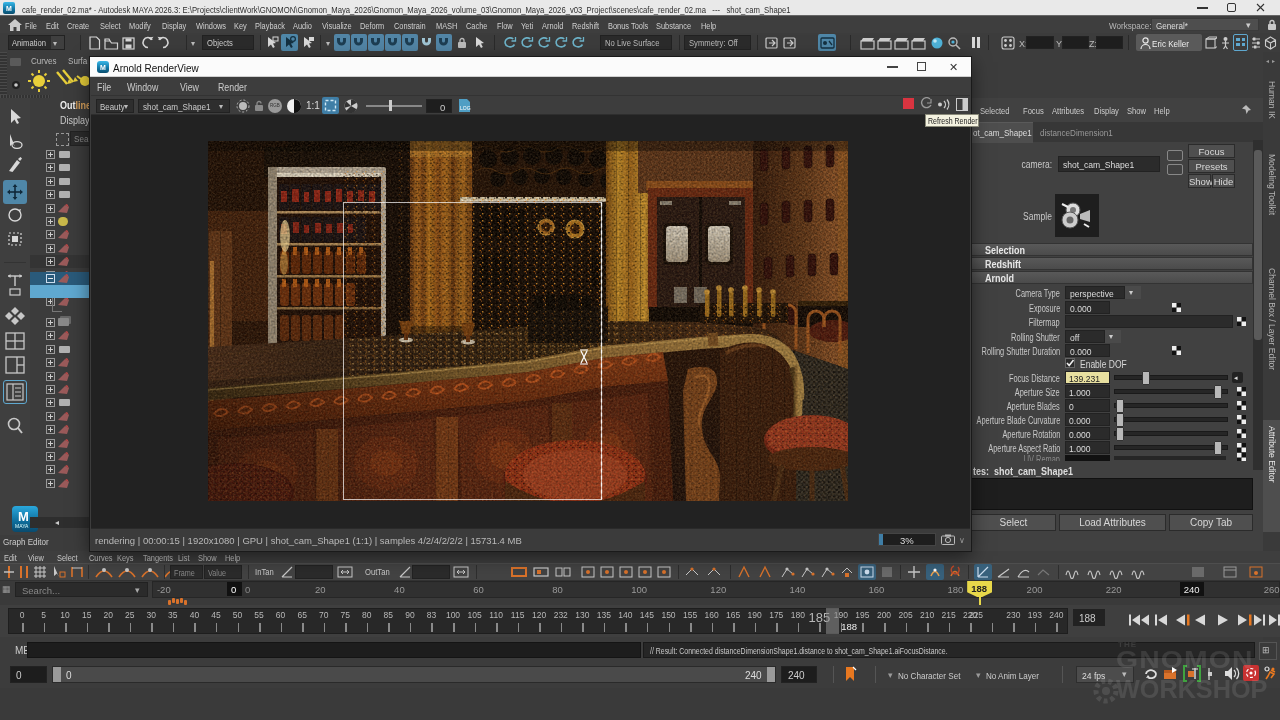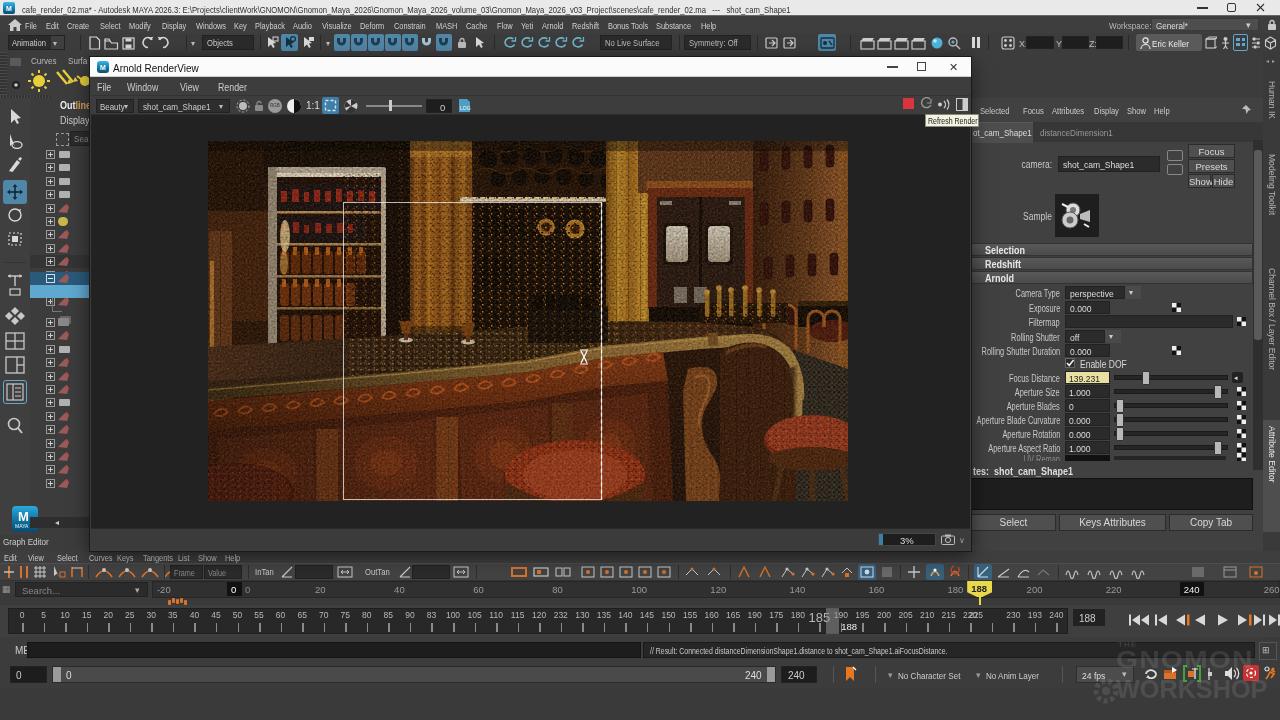--- a/index.html
+++ b/index.html
@@ -667,21 +667,21 @@
 <div class="a" style="left:1114px;top:456px;width:112px;height:4px;background:#262626;"></div>
 <svg class="a" style="left:1237px;top:453px" width="9" height="9" viewBox="0 0 9 9">
       <rect width="9" height="9" fill="#111"></rect>
       <rect x="0" y="0" width="4.5" height="4.5" fill="#eee"></rect>
       <rect x="4.5" y="4.5" width="4.5" height="4.5" fill="#eee"></rect>
     </svg>
 <div class="a" style="left:971px;top:461px;width:292px;height:5px;background:#414141;"></div>
 <div class="t" style="left:973px;top:467px;font-size:10px;color:#ddd;font-weight:bold;transform:scaleX(0.9);">tes:&nbsp; shot_cam_Shape1</div>
 <div class="a" style="left:971px;top:478px;width:282px;height:32px;background:#1e1e1e;border:1px solid #111;box-sizing:border-box;"></div>
 <div class="btn" style="left:971px;top:514px;width:85px;height:17px;line-height:16px;">Select</div>
-<div class="btn" style="left:1059px;top:514px;width:107px;height:17px;line-height:16px;">Keys Attributes</div>
+<div class="btn" style="left:1059px;top:514px;width:107px;height:17px;line-height:16px;">Load Attributes</div>
 <div class="btn" style="left:1169px;top:514px;width:84px;height:17px;line-height:16px;">Copy Tab</div>
 <div class="a" style="left:1263px;top:52px;width:17px;height:668px;background:#3a3a3a;"></div>
 
 <div class="t" style="left:1266px;top:58px;font-size:6px;color:#999;">◂</div>
 <div class="t" style="left:1272px;top:58px;font-size:6px;color:#999;">▸</div>
 <div class="t" style="left:1267px;top:81px;font-size:9.5px;color:#b5b5b5;writing-mode:vertical-rl;transform:scaleY(0.9);transform-origin:0 0;">Human IK</div>
 <div class="t" style="left:1267px;top:154px;font-size:9.5px;color:#b5b5b5;writing-mode:vertical-rl;transform:scaleY(0.9);transform-origin:0 0;">Modeling Toolkit</div>
 <div class="t" style="left:1267px;top:268px;font-size:9.5px;color:#b5b5b5;writing-mode:vertical-rl;transform:scaleY(0.9);transform-origin:0 0;">Channel Box / Layer Editor</div>
 <div class="a" style="left:1263px;top:420px;width:17px;height:112px;background:#4e4e4e;"></div>
 <div class="t" style="left:1267px;top:426px;font-size:9.5px;color:#e8e8e8;writing-mode:vertical-rl;transform:scaleY(0.9);transform-origin:0 0;">Attribute Editor</div>
@@ -1180,20 +1180,21 @@
 <svg class="a" style="left:937px;top:99px" width="14" height="11" viewBox="0 0 14 11">
       <circle cx="3" cy="5.5" r="2" fill="#ccc"></circle>
       <path d="M7 2 a5 5 0 0 1 0 7 M10 0.5 a8 8 0 0 1 0 10" fill="none" stroke="#ccc" stroke-width="1.3"></path>
     </svg>
 <svg class="a" style="left:956px;top:98px" width="12" height="13" viewBox="0 0 12 13">
       <rect x="0.5" y="0.5" width="11" height="12" fill="none" stroke="#ccc"></rect>
       <rect x="6.5" y="1" width="4.5" height="11" fill="#ccc"></rect>
     </svg>
 <div class="a" style="left:91px;top:115px;width:879px;height:413px;background:#222;"></div>
 <div class="a" style="left:91px;top:528px;width:879px;height:22px;background:#3b3b3b;border-top:1px solid #2a2a2a;box-sizing:border-box;"></div>
+<div class="t" style="left:95px;top:536px;font-size:9.5px;color:#b9b9b9;">rendering | 00:00:15 | 1920x1080 | GPU | shot_cam_Shape1 (1:1) | samples 4/2/4/2/2/2 | 15731.4 MB</div>
 <div class="a" style="left:878px;top:533px;width:58px;height:13px;background:#1e1e1e;border:1px solid #444;box-sizing:border-box;"></div>
 <div class="a" style="left:879px;top:534px;width:4px;height:11px;background:#3f7ea6;"></div>
 <div class="t" style="left:900px;top:536px;font-size:9.5px;color:#ddd;">3%</div>
 <svg class="a" style="left:941px;top:534px" width="14" height="11" viewBox="0 0 14 11">
       <rect x="0.5" y="2" width="13" height="8.5" rx="1" fill="none" stroke="#bbb"></rect>
       <circle cx="7" cy="6" r="2.6" fill="none" stroke="#bbb"></circle>
       <rect x="4" y="0.5" width="6" height="2" fill="#bbb"></rect>
     </svg>
 <div class="t" style="left:959px;top:537px;font-size:8px;color:#999;">∨</div>
 

